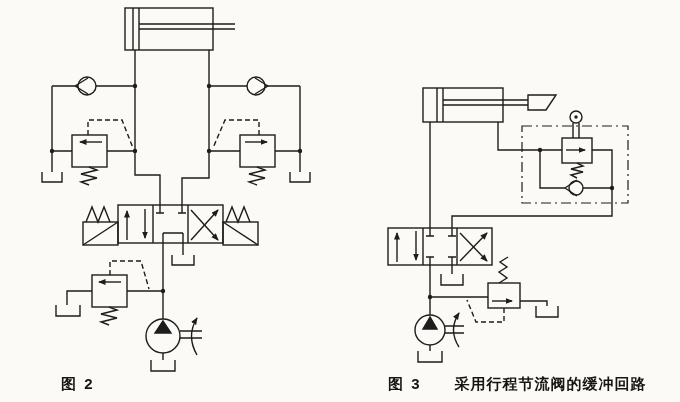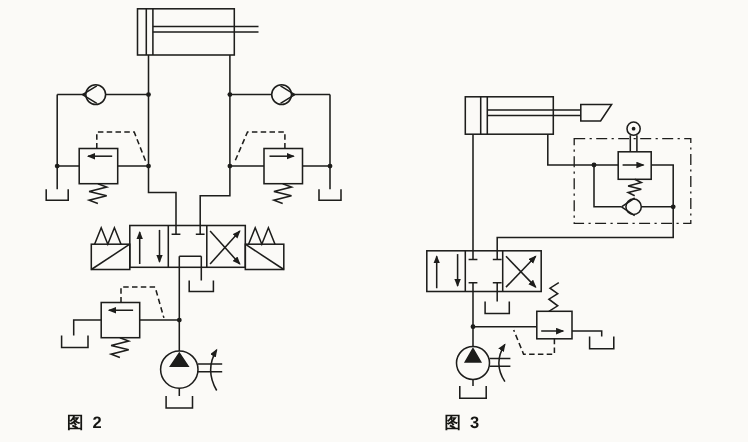--- a/index.html
+++ b/index.html
@@ -18,21 +18,21 @@
     align-items:baseline;
     font-size:15px;
     font-weight:bold;
     color:#151512;
     letter-spacing:1px;
     white-space:nowrap;
   }
   .caption .fig-label{margin-right:14px;letter-spacing:2px;}
   #cap3 .fig-label{margin-right:33px;}
   #cap2{left:61px;}
-  #cap3{left:404px;}
+  #cap3{left:388px;}
 </style>
 </head>
 <body>
 
 <div class="page">
 
 <svg width="680" height="402" viewBox="0 0 680 402">
   <defs>
     <marker id="arr" markerWidth="9" markerHeight="8" refX="6.5" refY="3" orient="auto" markerUnits="userSpaceOnUse">
       <path d="M0,0 L7.5,3 L0,6 Z" fill="#1d1d1b"></path>
@@ -199,15 +199,16 @@
       <circle cx="430" cy="297" r="2.2"></circle>
     </g>
   </g>
 </svg>
 
 <div class="caption" id="cap2">
   <span class="fig-label">图 2</span>
 </div>
 <div class="caption" id="cap3">
   <span class="fig-label">图 3</span>
+  <span class="fig-title">采用行程节流阀的缓冲回路</span>
 </div>
 
 </div>
 
 </body></html>

